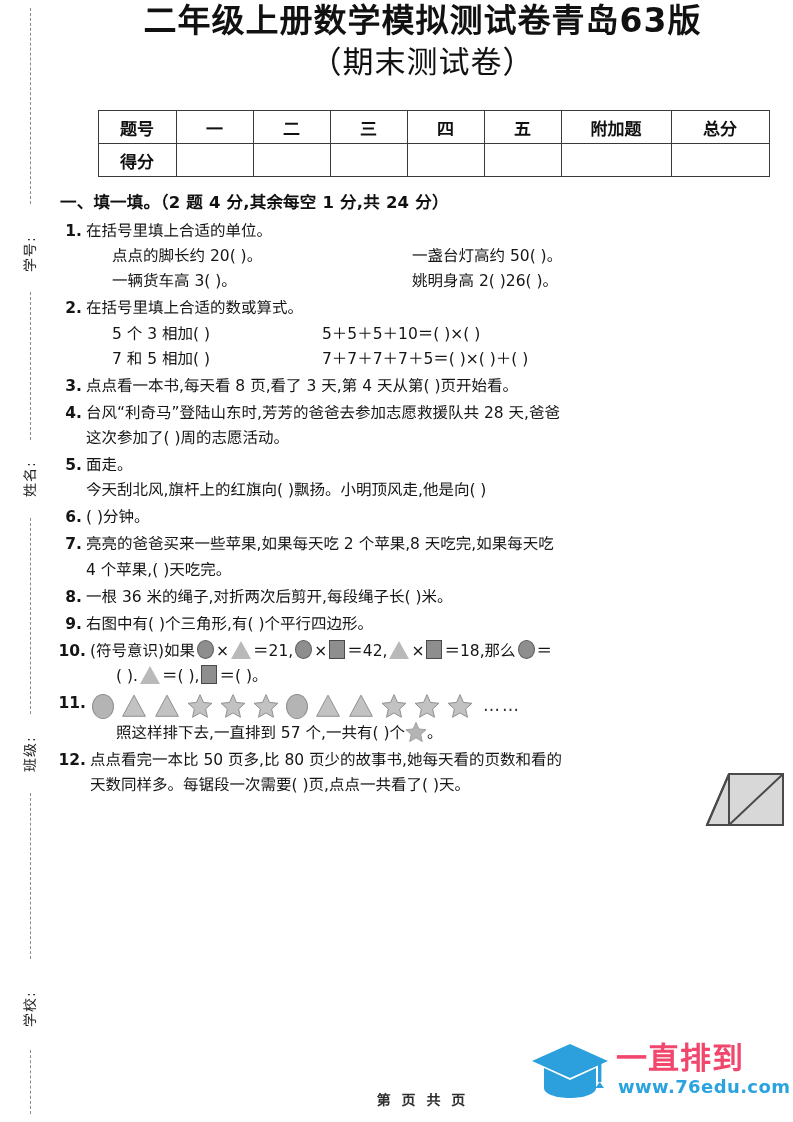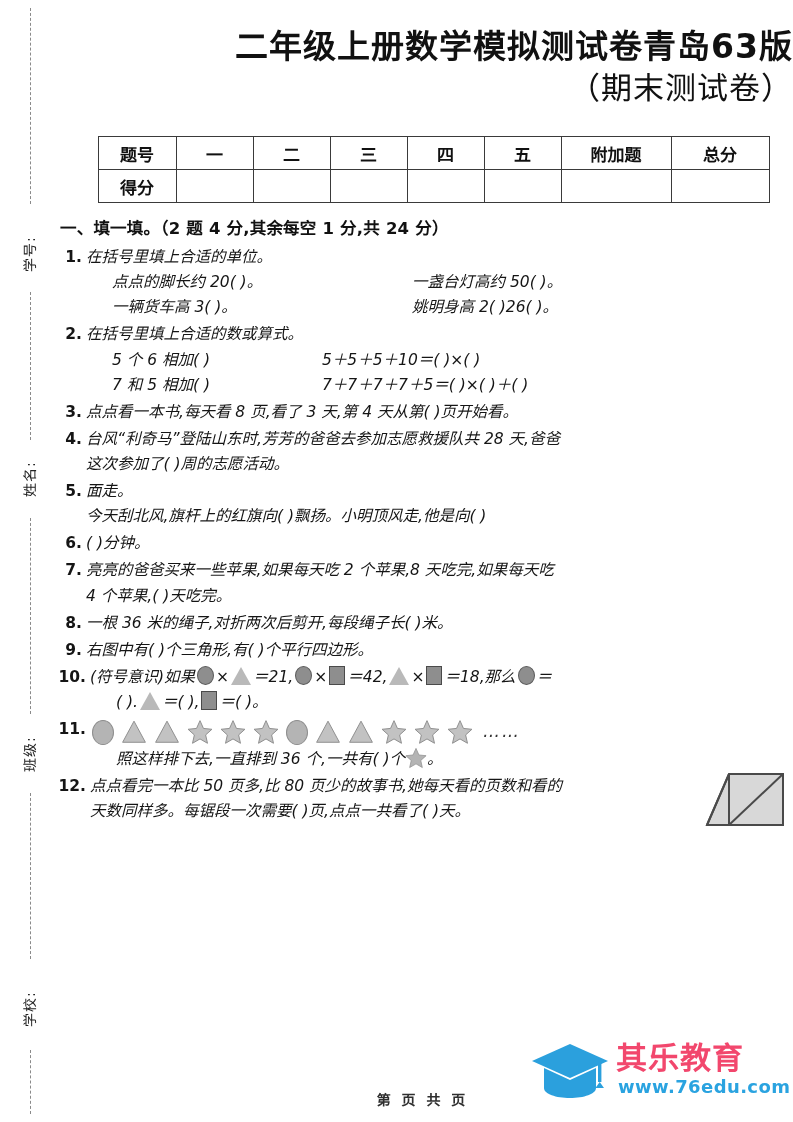--- a/index.html
+++ b/index.html
@@ -40,21 +40,21 @@
   }
 
   
   #page {
     position: absolute;
     left: 52px; top: 0;
     width: 741px; height: 1122px;
   }
 
   
-  #title-block { padding-top: 26px; text-align: right; }
+  #title-block { text-align: center; }
   .title-line1 {
     font-size: 33px;
     font-weight: bold;
     letter-spacing: 1px;
     line-height: 1.28;
     color: #111;
   }
   .title-line2 {
     font-size: 31px;
     font-weight: normal;
@@ -106,21 +106,21 @@
   }
   .q-num {
     flex: 0 0 auto;
     width: 30px;
     text-align: right;
     padding-right: 4px;
     font-weight: bold;
     letter-spacing: 0;
   }
   .q-num.wide { width: 34px; }
-  .q-body { flex: 1 1 auto; min-width: 0; font-style: italic; }
+  .q-body { flex: 1 1 auto; min-width: 0; }
   .q-line { display: block; white-space: nowrap; }
 
   .sub-line {
     display: flex;
     padding-left: 26px;
   }
   .sub-col-a { flex: 0 0 300px; }
   .sub-col-b { flex: 1 1 auto; }
 
   .sub-line2 { display: flex; padding-left: 26px; }
@@ -281,21 +281,21 @@
           <span class="sub-col-b">姚明身高 2(        )26(         )。</span>
         </div>
       </div>
     </div>
 
     <div class="q">
       <div class="q-num">2.</div>
       <div class="q-body">
         <span class="q-line">在括号里填上合适的数或算式。</span>
         <div class="sub-line2">
-          <span class="sub2-a">5 个 6 相加(                )</span>
+          <span class="sub2-a">5 个 3 相加(                )</span>
           <span class="sub2-b">5＋5＋5＋10＝(      )×(      )</span>
         </div>
         <div class="sub-line2">
           <span class="sub2-a">7 和 5 相加(        )</span>
           <span class="sub2-b">7＋7＋7＋7＋5＝(      )×(       )＋(      )</span>
         </div>
       </div>
     </div>
 
     <div class="q">
@@ -389,21 +389,21 @@
               <polygon points="12,1.5 15.2,8.7 23,9.5 17.2,14.7 18.9,22.4 12,18.4 5.1,22.4 6.8,14.7 1,9.5 8.8,8.7" fill="#c2c2c2" stroke="#8d8d8d" stroke-width="0.9"></polygon>
             </svg>
             <svg width="26" height="26" viewBox="0 0 24 24">
               <polygon points="12,1.5 15.2,8.7 23,9.5 17.2,14.7 18.9,22.4 12,18.4 5.1,22.4 6.8,14.7 1,9.5 8.8,8.7" fill="#c2c2c2" stroke="#8d8d8d" stroke-width="0.9"></polygon>
             </svg>
             <svg width="26" height="26" viewBox="0 0 24 24">
               <polygon points="12,1.5 15.2,8.7 23,9.5 17.2,14.7 18.9,22.4 12,18.4 5.1,22.4 6.8,14.7 1,9.5 8.8,8.7" fill="#c2c2c2" stroke="#8d8d8d" stroke-width="0.9"></polygon>
             </svg>
             <span class="p-dots">……</span>
           </div>
-        <div class="pattern-caption"><span>照这样排下去,一直排到 36 个,一共有(        )个</span><svg width="22" height="22" viewBox="0 0 24 24" style="vertical-align:-5px;">
+        <div class="pattern-caption"><span>照这样排下去,一直排到 57 个,一共有(        )个</span><svg width="22" height="22" viewBox="0 0 24 24" style="vertical-align:-5px;">
               <polygon points="12,1.5 15.2,8.7 23,9.5 17.2,14.7 18.9,22.4 12,18.4 5.1,22.4 6.8,14.7 1,9.5 8.8,8.7" fill="#b4b4b4" stroke="#8d8d8d" stroke-width="0.8"></polygon>
             </svg><span>。</span></div>
       </div>
     </div>
 
     <div class="q">
       <div class="q-num wide">12.</div>
       <div class="q-body">
         <span class="q-line">点点看完一本比 50 页多,比 80 页少的故事书,她每天看的页数和看的</span>
         <span class="q-line">天数同样多。每锯段一次需要(        )页,点点一共看了(        )天。</span>
@@ -421,20 +421,20 @@
   </svg>
 
   <div id="watermark">
     <svg width="80" height="62" viewBox="0 0 80 62">
       <polygon points="40,6 78,23 40,40 2,23" fill="#2ba0dd"></polygon>
       <path d="M14,30 L14,50 C14,56 26,60 40,60 C54,60 66,56 66,50 L66,30 L40,42 Z" fill="#2ba0dd"></path>
       <rect x="68" y="24" width="3.4" height="20" fill="#2ba0dd"></rect>
       <polygon points="69.7,44 74,50 65.4,50" fill="#2ba0dd"></polygon>
     </svg>
     <div id="wm-text-wrap">
-      <div id="wm-brand">其乐教育</div>
+      <div id="wm-brand">一直排到</div>
       <div id="wm-url">www.76edu.com</div>
     </div>
   </div>
 
   <div id="footer">第 页 共 页</div>
 
 </div>
 
 </body></html>

